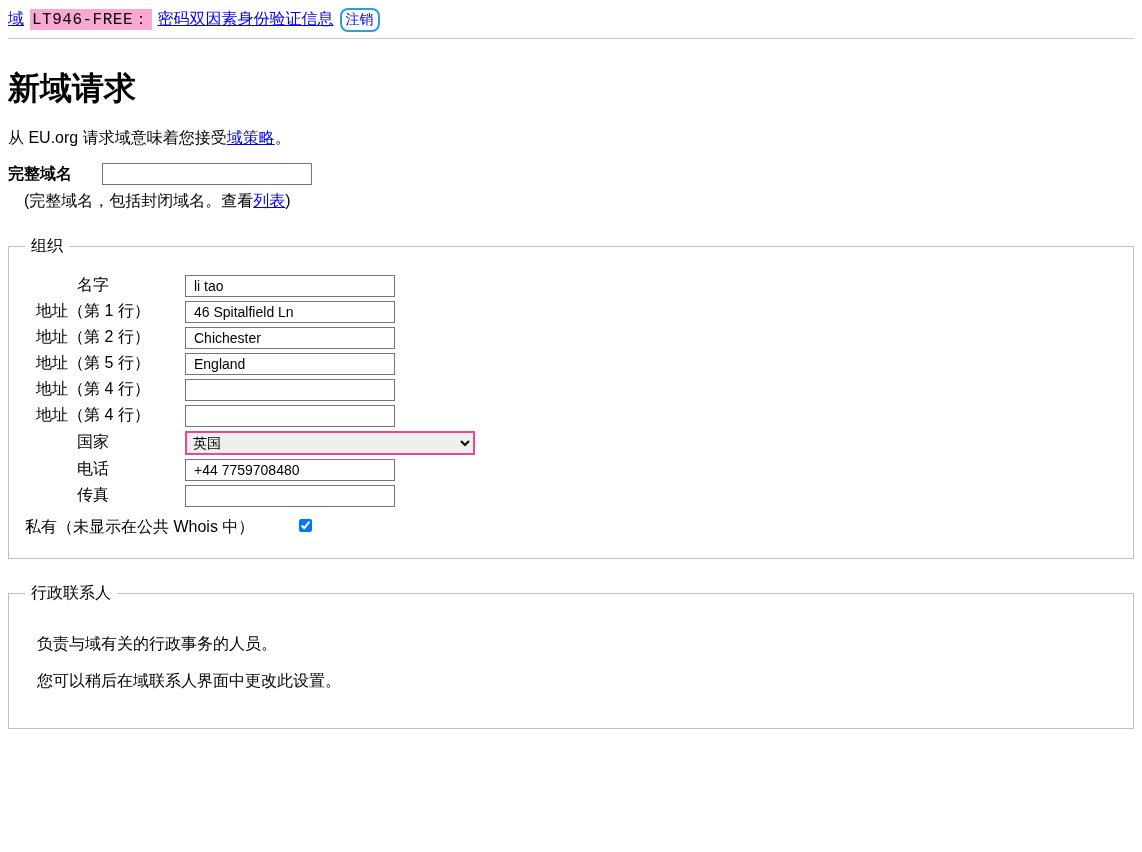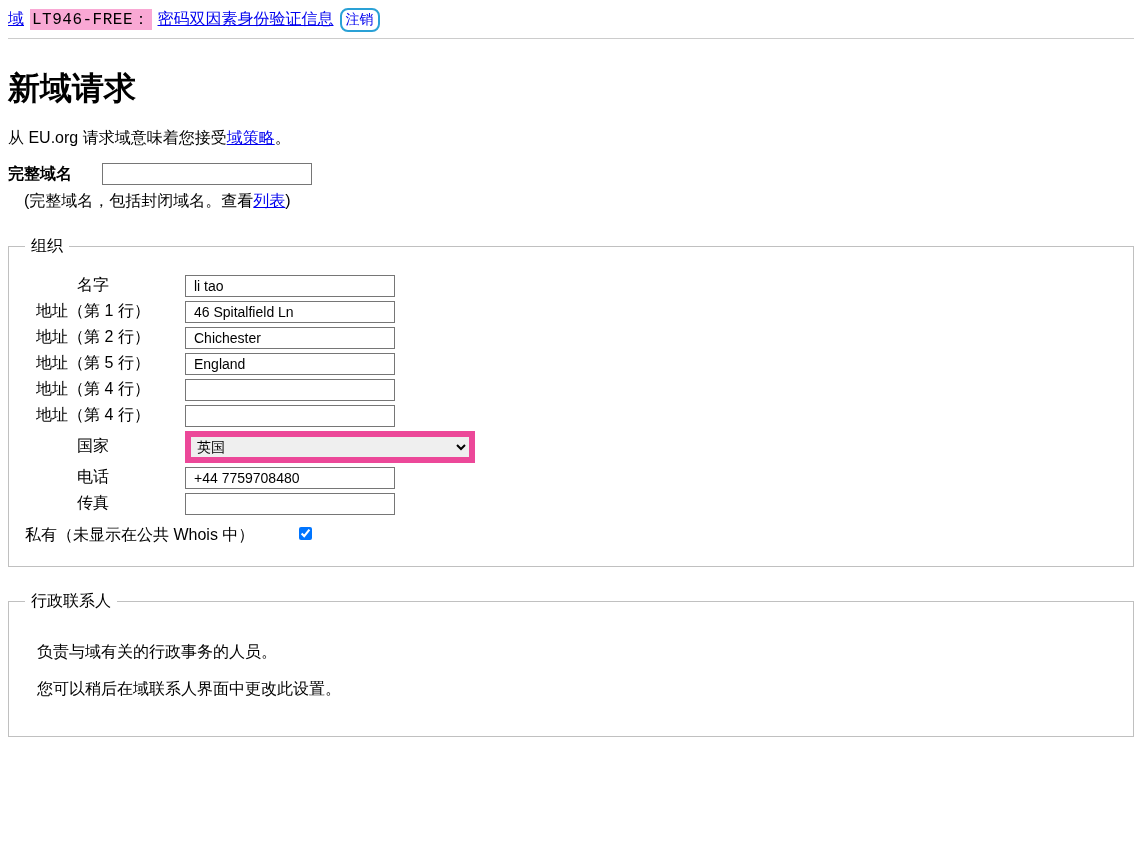--- a/index.html
+++ b/index.html
@@ -59,21 +59,21 @@
       width: 210px;
       padding: 2px 8px;
       font-size: 14px;
       border: 1px solid #767676;
       background: #fff;
     }
     .form-field select {
       width: 290px;
       padding: 1px 2px;
       font-size: 14px;
-      border: 6px solid #ec4899;
+      border: 2px solid #ec4899;
       background: #efefef;
     }
     .checkbox-row { margin-top: 5px; }
     .checkbox-row label { display: inline-block; margin-right: 36px; }
     .admin-contact p { margin: 16px 12px; }
     .chinese-period { letter-spacing: 0; }
   </style>
 </head>
 <body>
 

